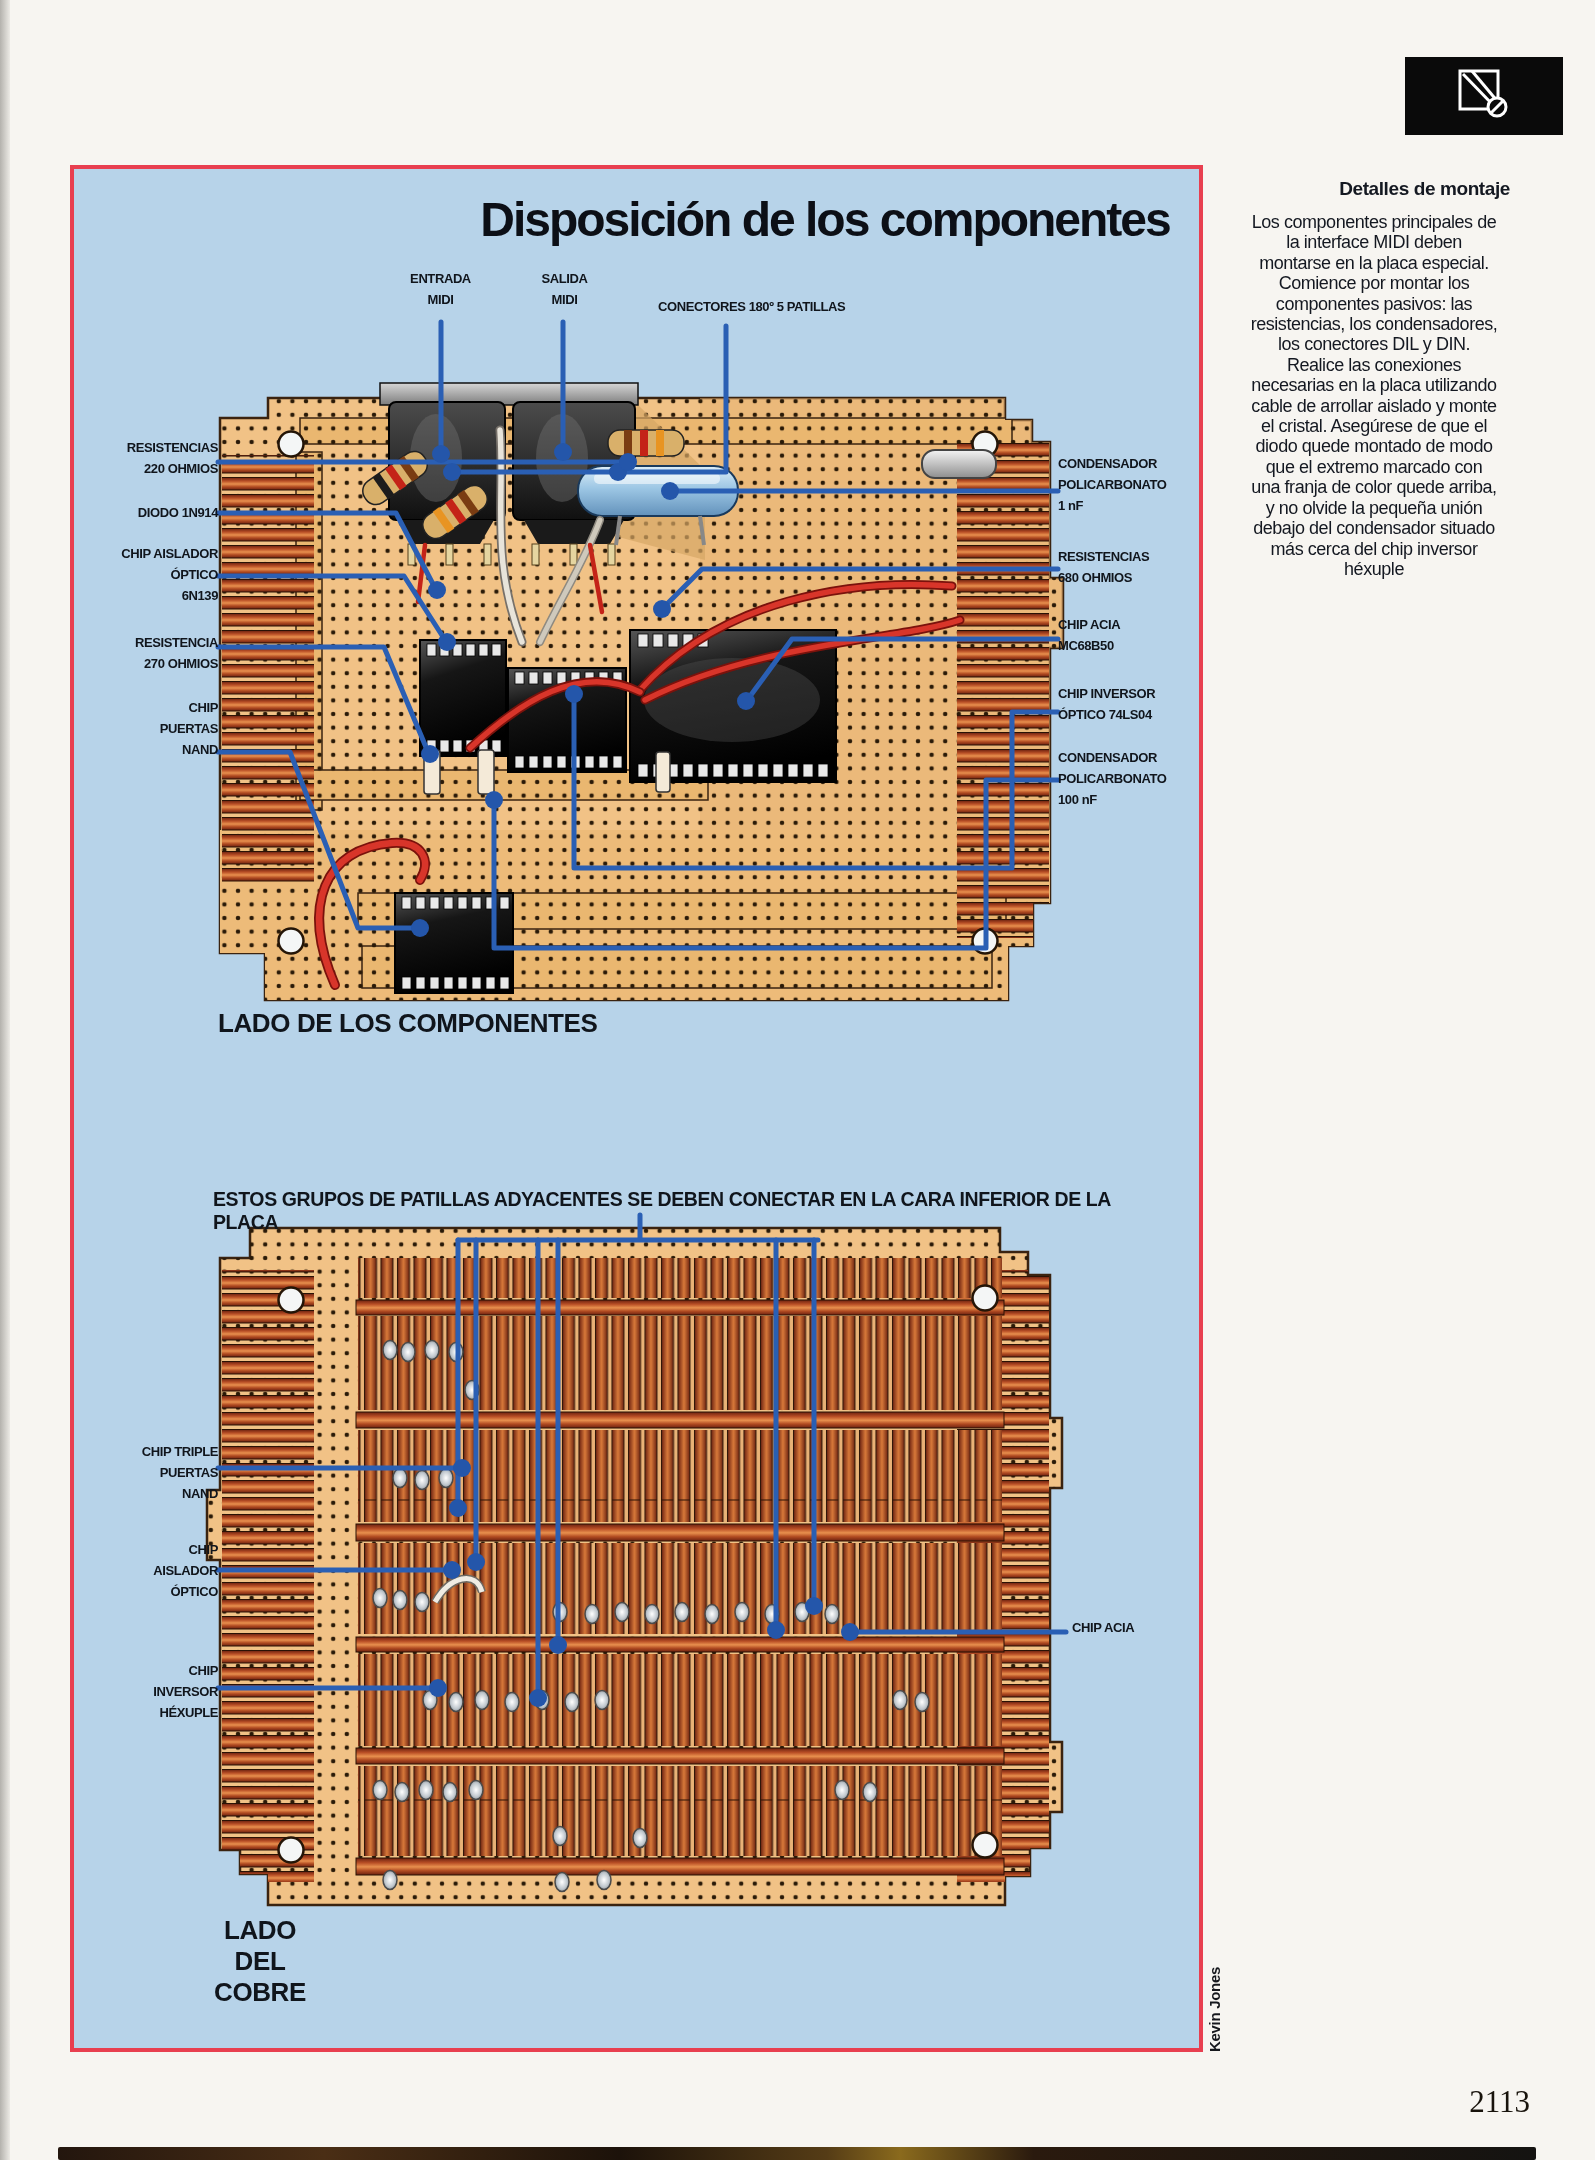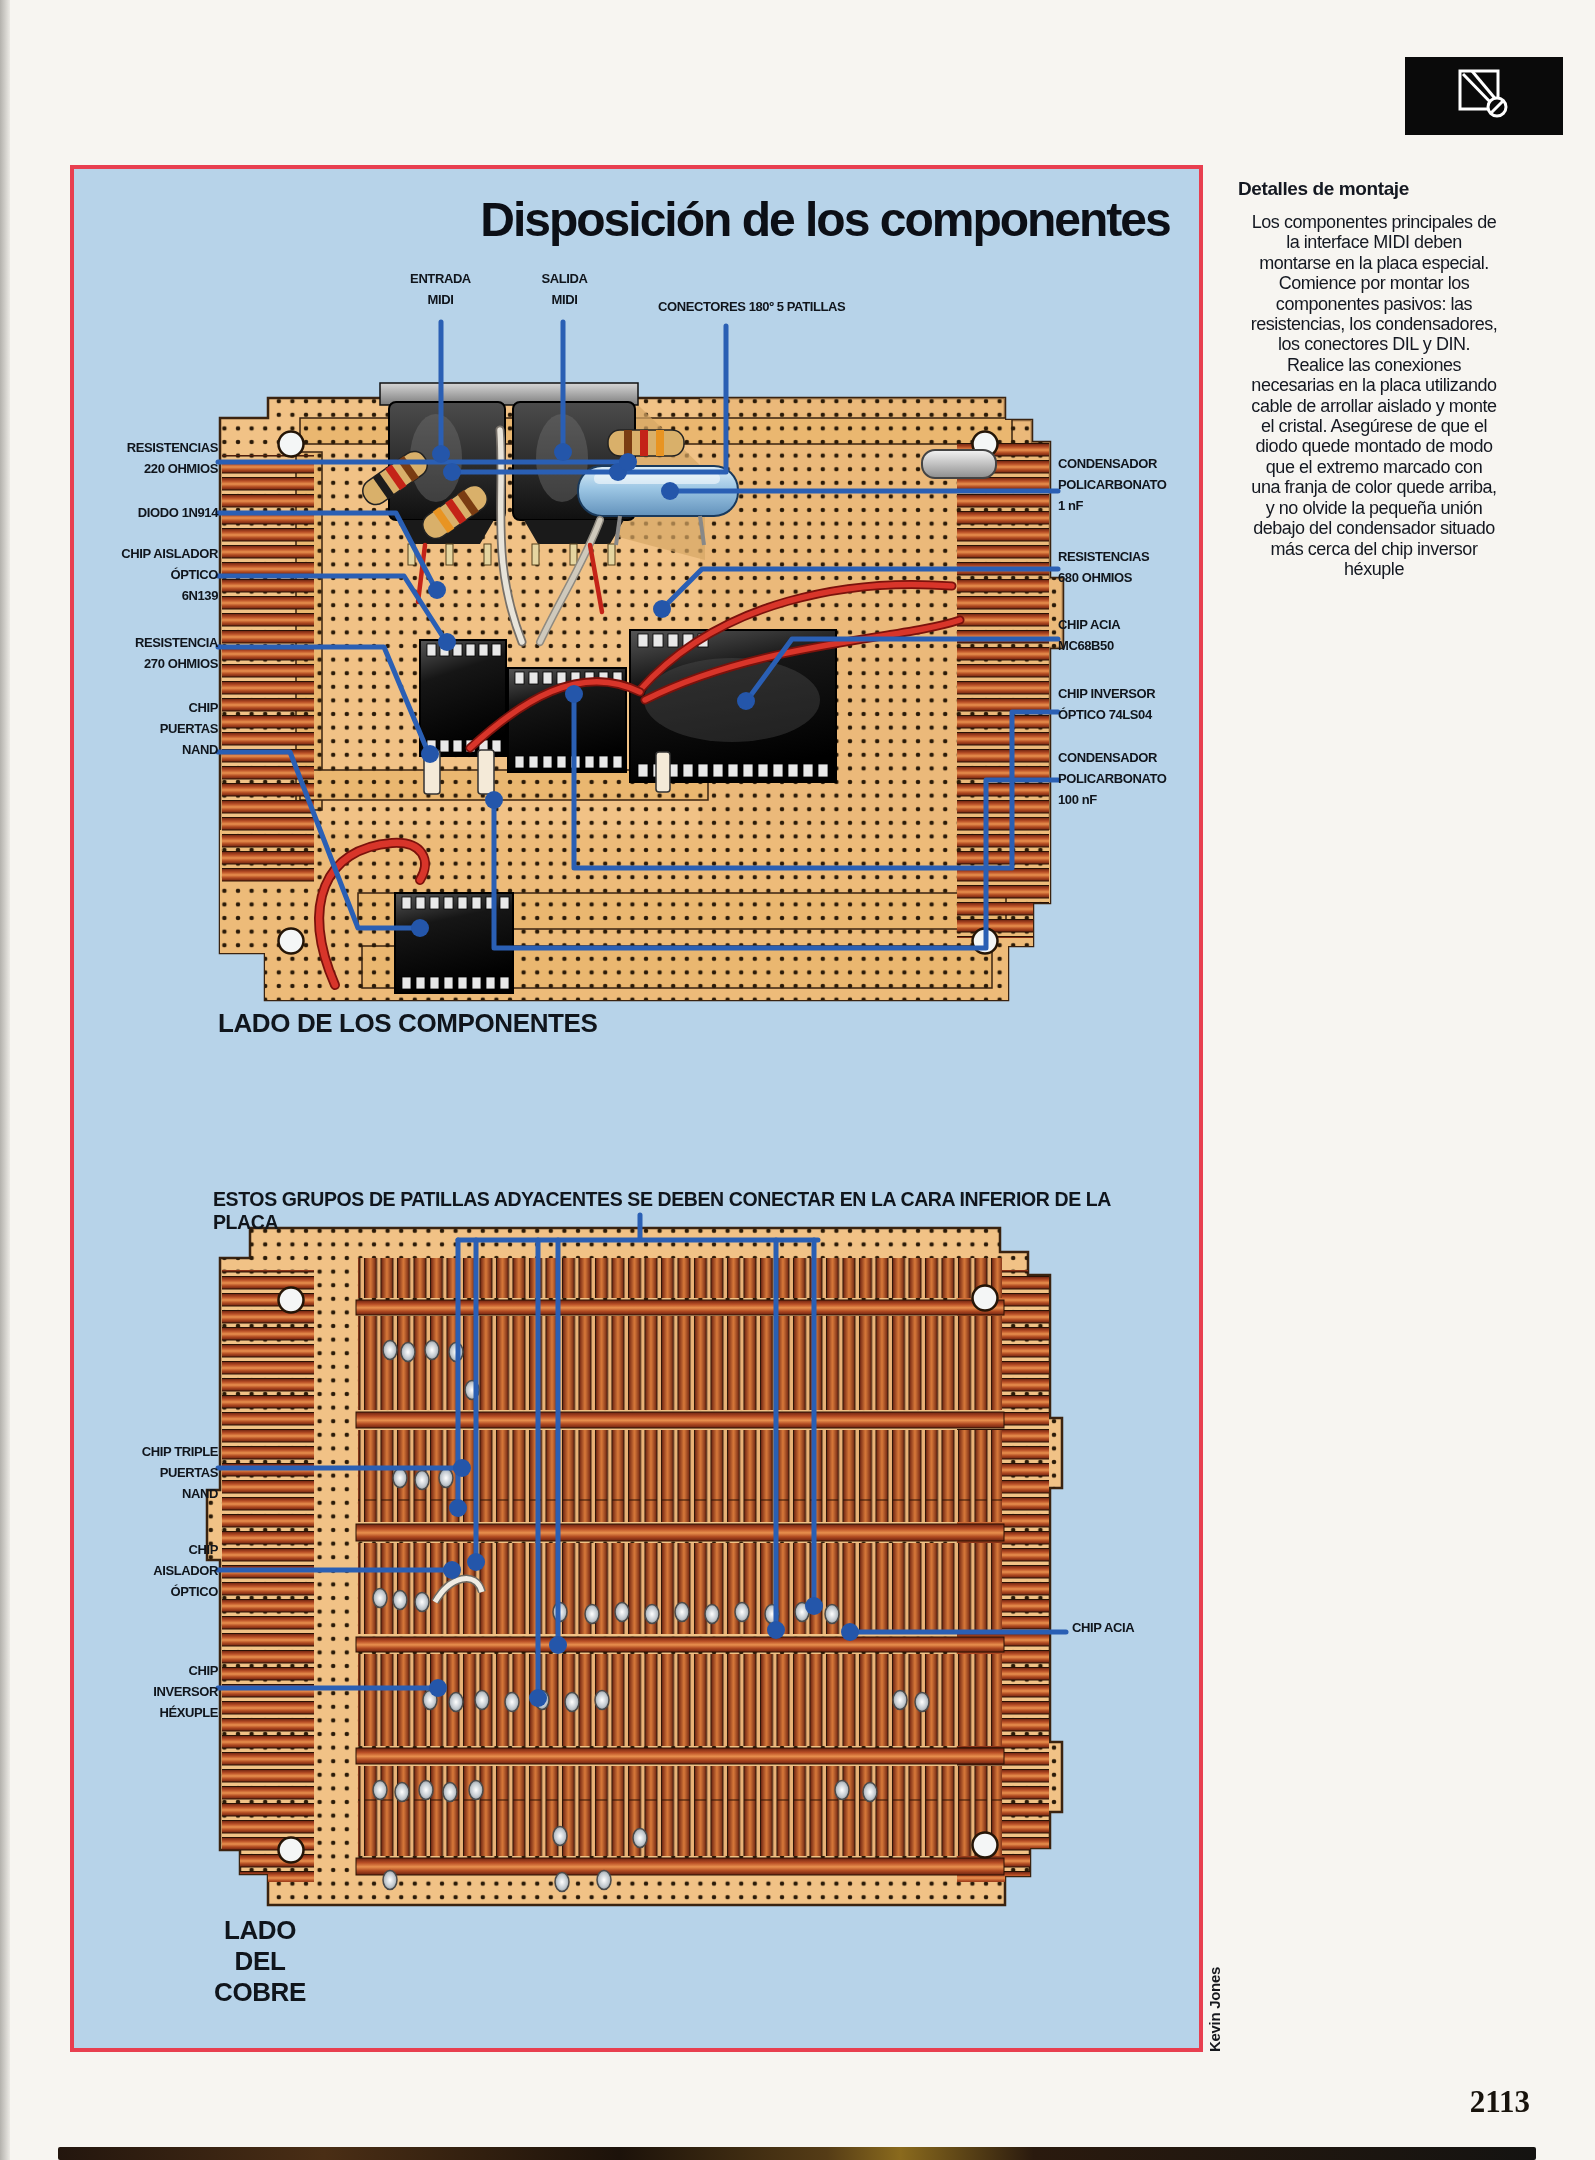--- a/index.html
+++ b/index.html
@@ -11,25 +11,25 @@
     font-size:31px;line-height:67px;text-align:right;padding-right:18px;box-sizing:border-box;letter-spacing:-0.5px;}
   .header-bar b{font-weight:bold;}
   .header-icon-box{left:1405px;top:57px;width:158px;height:78px;background:#0a0a0a;display:flex;align-items:center;justify-content:center;}
   .panel{left:70px;top:165px;width:1133px;height:1887px;background:#b7d3e9;border:4px solid #e83f50;box-sizing:border-box;}
   .fig-title{left:455px;top:192px;width:740px;text-align:center;font-size:48px;font-weight:bold;color:#0c0f16;letter-spacing:-2px;}
   .lbl{position:absolute;font-weight:bold;white-space:pre-line;color:#10151c;font-size:13px;line-height:21px;letter-spacing:-0.4px;}
   .lbl.r{text-align:right;width:200px;left:18px;}
   .lbl.c{text-align:center;}
   .cap{position:absolute;font-weight:bold;color:#10151c;font-size:26px;letter-spacing:-0.4px;white-space:pre-line;}
   .sidebar{left:1238px;top:178px;width:272px;color:#141821;}
-  .sidebar h3{margin:0 0 2px 0;font-size:19px;letter-spacing:-0.4px;}
+  .sidebar h3{margin:0 0 2px 0;font-size:19px;letter-spacing:-0.4px;text-align:right;}
   .sidebar p{margin:12px;font-size:18px;line-height:20.4px;letter-spacing:-0.45px;text-align:center;}
   .credit{left:1206px;top:2052px;width:110px;font-size:15px;font-weight:bold;color:#16181d;
     transform:rotate(-90deg);transform-origin:left top;letter-spacing:-0.3px;}
-  .folio{left:1430px;top:2084px;width:100px;text-align:right;font-family:"Liberation Serif",serif;font-size:31px;font-weight:bold;color:#18130c;}
+  .folio{left:1430px;top:2084px;width:100px;text-align:right;font-family:"Liberation Serif",serif;font-size:31px;font-weight:normal;color:#18130c;}
   .bottom-strip{left:58px;top:2147px;width:1478px;height:13px;border-radius:2px;
     background:linear-gradient(90deg,#23160e,#4a2e15 18%,#1c120a 38%,#553c16 52%,#8a6a1d 57%,#2a1a0e 66%,#141311 100%);}
   svg.overlay{position:absolute;left:0;top:0;pointer-events:none;}
 </style>
 </head>
 <body>
 
 <div class="page">
 
   <div class="abs page-edge"></div>

